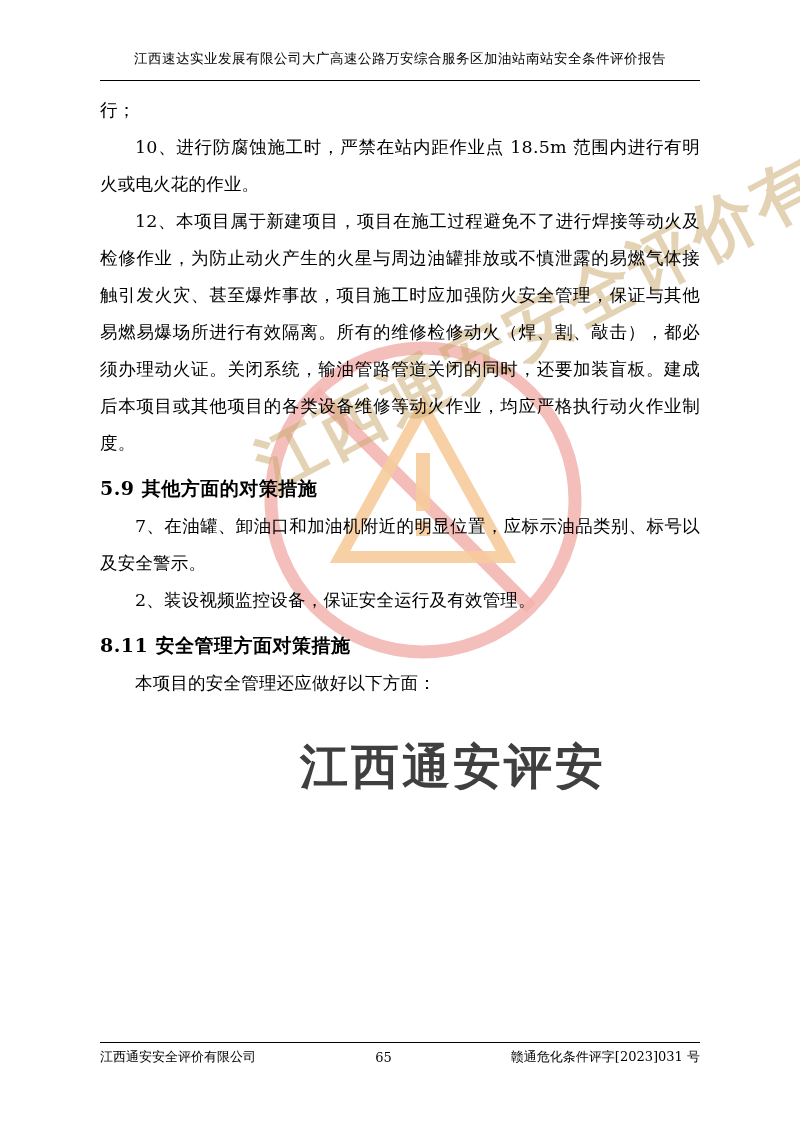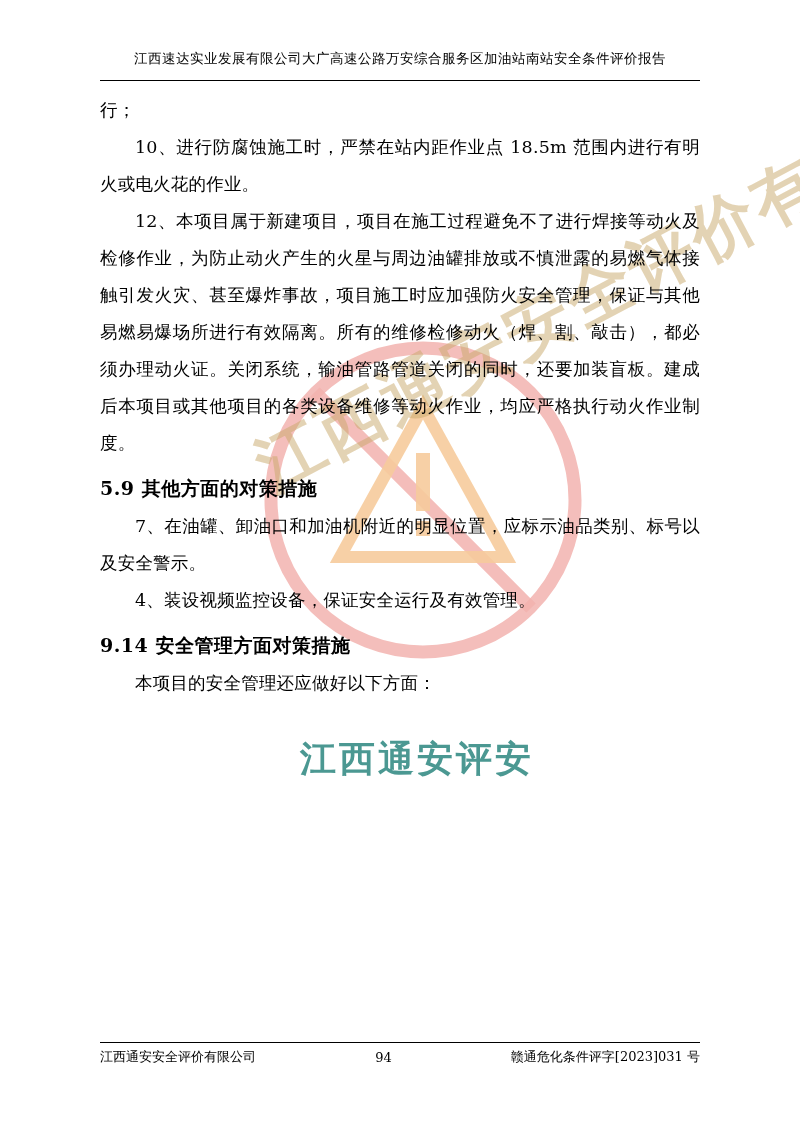--- a/index.html
+++ b/index.html
@@ -49,23 +49,23 @@
     font-size: 66px;
     font-weight: bold;
     letter-spacing: 4px;
     white-space: nowrap;
     font-family: "DejaVu Serif", "Liberation Serif", serif;
   }
   .wm-text2 {
     position: absolute;
     left: 300px;
     top: 735px;
-    color: #0f766e;
+    color: #000000;
     opacity: 0.75;
-    font-size: 36px;
+    font-size: 48px;
     font-weight: bold;
     letter-spacing: 3px;
     white-space: nowrap;
   }
 
   
   .doc-header {
     position: absolute;
     left: 100px;
     top: 50px;
@@ -161,27 +161,27 @@
   </div>
   <div class="header-rule"></div>
 
   <div class="content">
     <p class="para">行；</p>
     <p class="para indent">10、进行防腐蚀施工时，严禁在站内距作业点 18.5m 范围内进行有明火或电火花的作业。</p>
     <p class="para indent">12、本项目属于新建项目，项目在施工过程避免不了进行焊接等动火及检修作业，为防止动火产生的火星与周边油罐排放或不慎泄露的易燃气体接触引发火灾、甚至爆炸事故，项目施工时应加强防火安全管理，保证与其他易燃易爆场所进行有效隔离。所有的维修检修动火（焊、割、敲击），都必须办理动火证。关闭系统，输油管路管道关闭的同时，还要加装盲板。建成后本项目或其他项目的各类设备维修等动火作业，均应严格执行动火作业制度。</p>
 
     <h2 class="sec">5.9  其他方面的对策措施</h2>
     <p class="para indent">7、在油罐、卸油口和加油机附近的明显位置，应标示油品类别、标号以及安全警示。</p>
-    <p class="para indent">4、装设视频监控设备，保证安全运行及有效管理。</p>
+    <p class="para indent">2、装设视频监控设备，保证安全运行及有效管理。</p>
 
 
-    <h2 class="sec">9.14  安全管理方面对策措施</h2>
+    <h2 class="sec">8.11  安全管理方面对策措施</h2>
     <p class="para indent">本项目的安全管理还应做好以下方面：</p>
   </div>
 
   <div class="footer-rule"></div>
   <div class="doc-footer">
     <div class="fleft">江西通安安全评价有限公司</div>
-    <div class="fcenter">94</div>
+    <div class="fcenter">65</div>
     <div class="fright">赣通危化条件评字[2023]031 号</div>
   </div>
 
 </div>
 
 </body></html>

